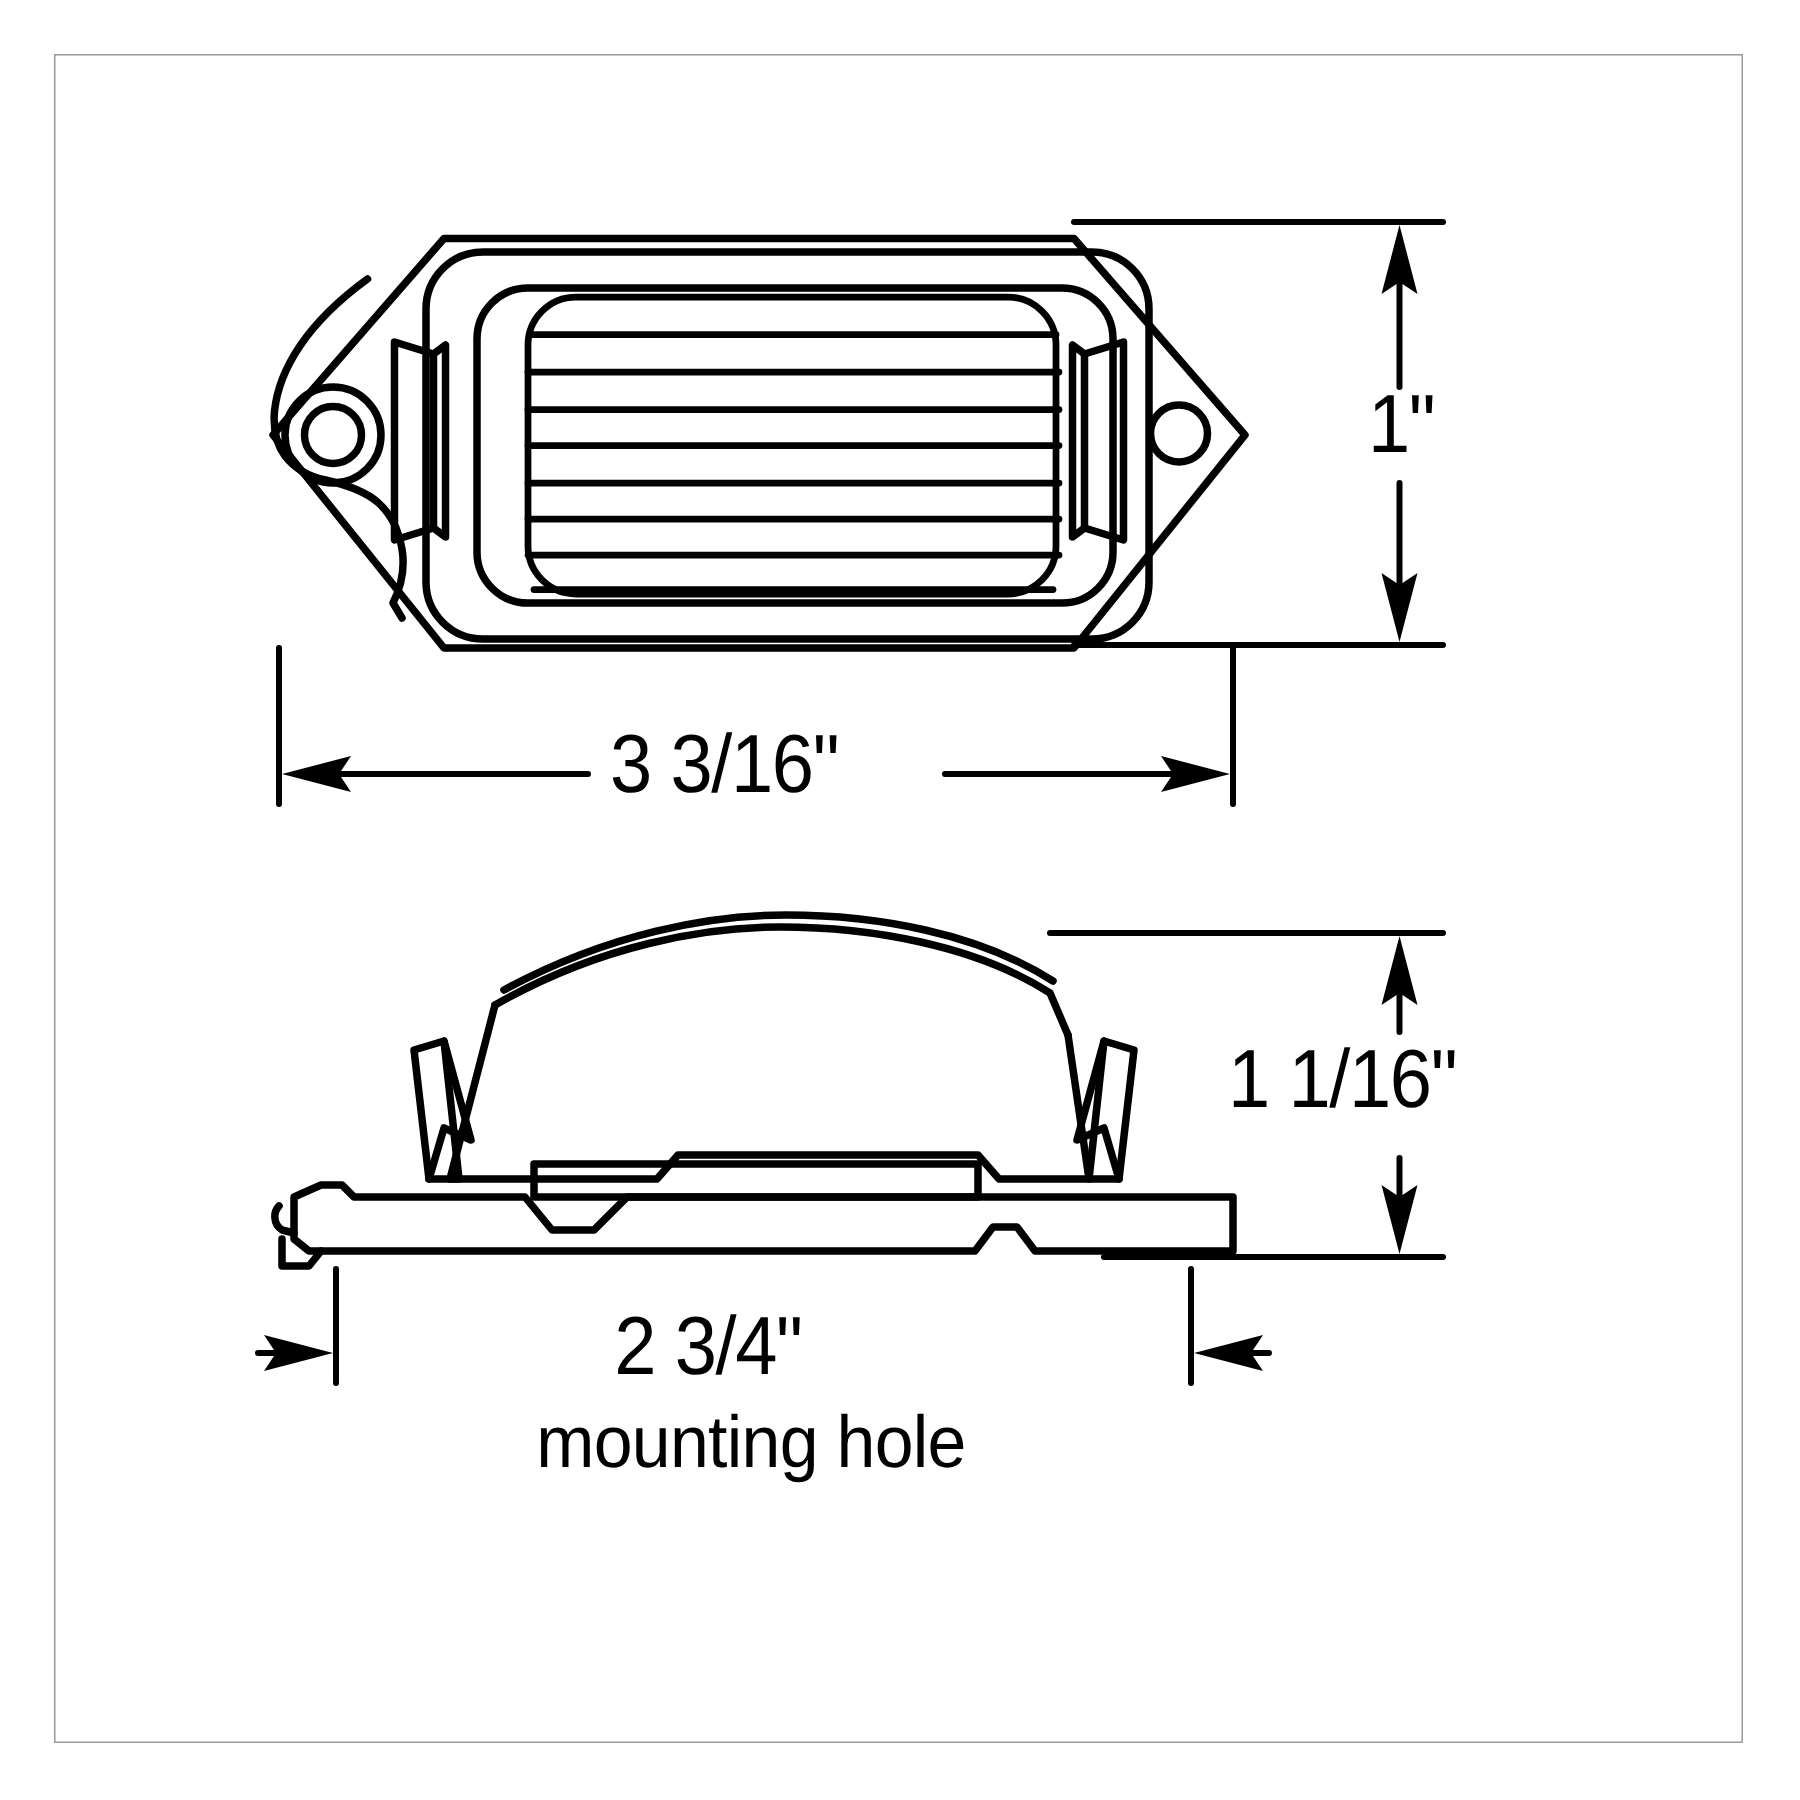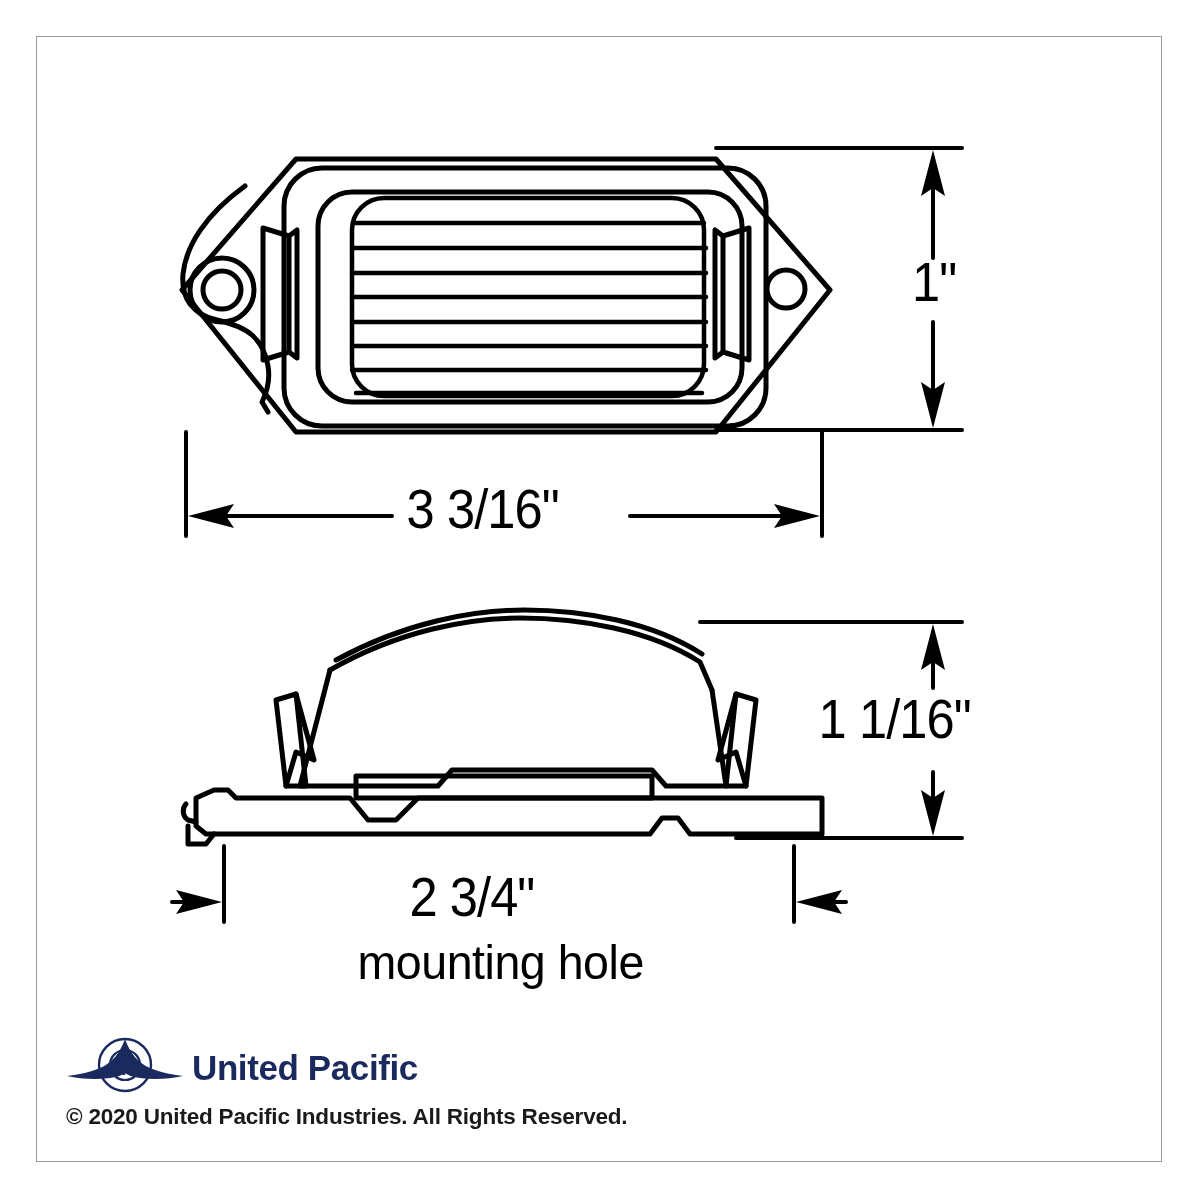--- a/index.html
+++ b/index.html
@@ -213,37 +213,15 @@
   <div class="dimtext" id="dim-width-top">3 3/16"</div>
 
   <div class="dimtext" id="dim-height-top">1"</div>
 
   <div class="dimtext" id="dim-height-side">1 1/16"</div>
 
   <div class="dimtext" id="dim-width-side">2 3/4"</div>
 
   <div id="dim-note-side">mounting hole</div>
 
-  <div class="brandrow">
-    <svg class="brandmark" viewBox="0 0 118 68">
-
-      <circle cx="59" cy="32" r="26" fill="none" stroke="#1b2a5e" stroke-width="2.4"></circle>
-
-      <path d="M59,6 C54,20 46,30 34,35 C22,40 10,42 1,43
-               C14,46 30,47 44,45 C52,44 56,42 59,40
-               C62,42 66,44 74,45 C88,47 104,46 117,43
-               C108,42 96,40 84,35 C72,30 64,20 59,6 Z" fill="#1b2a5e" stroke="none"></path>
-
-      <circle cx="59" cy="32" r="15" fill="none" stroke="#1b2a5e" stroke-width="2.2"></circle>
-
-      <path d="M52,24 L52,33 C52,37 55,39 58,39 C61,39 64,37 64,33 L64,24" fill="none" stroke="#1b2a5e" stroke-width="2.6" stroke-linecap="square"></path>
-
-      <path d="M58,25 L58,42" fill="none" stroke="#1b2a5e" stroke-width="2.6"></path>
-      <path d="M58,27 L62,27 C66,27 67,29 67,31 C67,33 66,35 62,35 L58,35" fill="none" stroke="#1b2a5e" stroke-width="2.6"></path>
-
-      <path d="M50,31 L58,31" fill="none" stroke="#1b2a5e" stroke-width="2.2"></path>
-    </svg>
-    <div class="brandword">United Pacific</div>
-  </div>
-
-  <div class="copyright">© 2020 United Pacific Industries. All Rights Reserved.</div>
+
 
 </div>
 
 </body></html>

